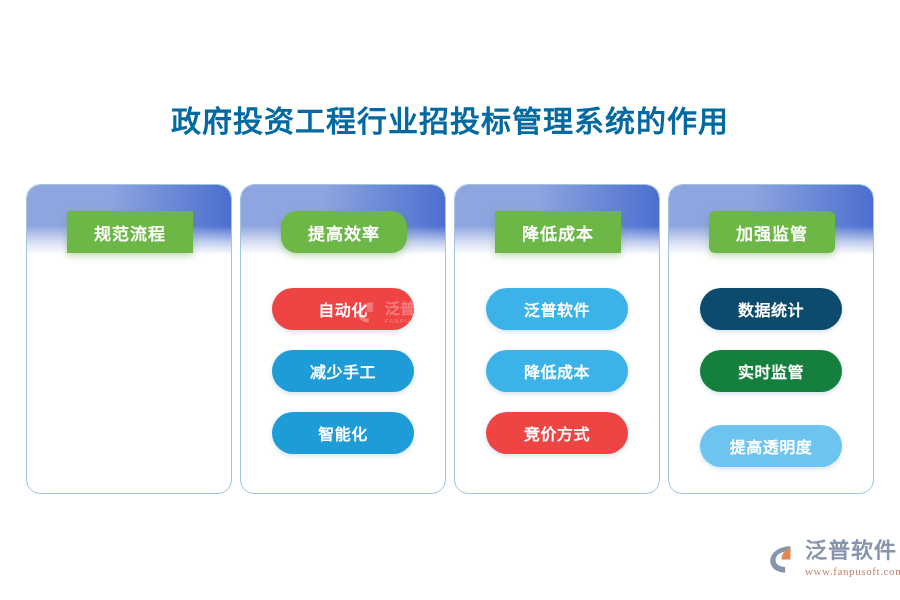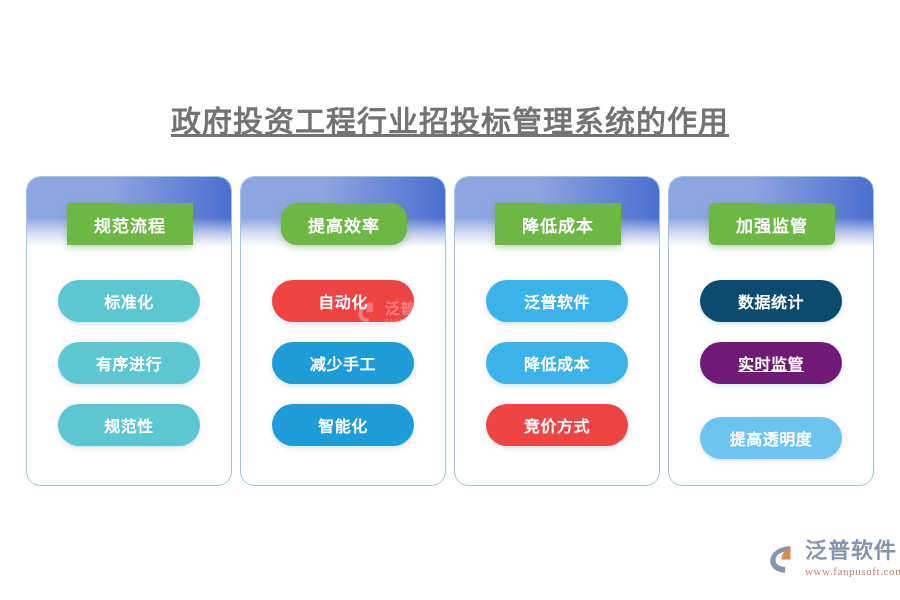--- a/index.html
+++ b/index.html
@@ -34,21 +34,21 @@
     color: #2a3a60;
     letter-spacing: 1px;
     line-height: 46px;
     white-space: nowrap;
   }
 
   
   .cards {
     position: absolute;
     left: 26px;
-    top: 176px;
+    top: 184px;
     width: 848px;
     height: 310px;
     display: flex;
     justify-content: space-between;
   }
 
   .card {
     position: relative;
     width: 206px;
     height: 310px;
@@ -195,32 +195,27 @@
     white-space: nowrap;
     margin-top: 4px;
     font-family: "Liberation Serif", "DejaVu Serif", serif;
   }
 </style>
 </head>
 <body style="background: rgb(255, 255, 255);">
 
 <div class="infographic">
 
-  <div class="page-title" style="color: #737373; text-decoration: underline;">政府投资工程行业招投标管理系统的作用</div>
+  <div class="page-title" style="color: #0369a1;">政府投资工程行业招投标管理系统的作用</div>
 
   <div class="cards">
 
     <div class="card">
       <div class="card-header" style="background-image: linear-gradient(rgba(255, 255, 255, 0) 0%, rgba(255, 255, 255, 0) 58%, rgba(255, 255, 255, 0.65) 82%, rgb(255, 255, 255) 100%), linear-gradient(to right, rgb(143, 165, 224) 0%, rgb(143, 165, 224) 40%, rgb(75, 111, 208) 100%);"></div>
       <div class="card-badge" style="background: rgb(108, 183, 69);">规范流程</div>
-      <div class="pill-list">
-        <div class="pill" style="background: rgb(92, 198, 210);">标准化</div>
-        <div class="pill" style="background: rgb(92, 198, 210);">有序进行</div>
-        <div class="pill" style="background: rgb(92, 198, 210);">规范性</div>
-      </div>
     </div>
 
     <div class="card">
       <div class="card-header" style="background-image: linear-gradient(rgba(255, 255, 255, 0) 0%, rgba(255, 255, 255, 0) 58%, rgba(255, 255, 255, 0.65) 82%, rgb(255, 255, 255) 100%), linear-gradient(to right, rgb(143, 165, 224) 0%, rgb(143, 165, 224) 40%, rgb(75, 111, 208) 100%);"></div>
       <div class="card-badge" style="background: rgb(108, 183, 69); border-radius: 16px;">提高效率</div>
       <div class="pill-list">
         <div class="pill" style="background: #ef4444;">自动化</div>
         <div class="pill" style="background: rgb(30, 156, 215);">减少手工</div>
         <div class="pill" style="background: rgb(30, 156, 215);">智能化</div>
       </div>
@@ -234,21 +229,21 @@
         <div class="pill" style="background: rgb(60, 179, 232);">降低成本</div>
         <div class="pill" style="background: #ef4444;">竞价方式</div>
       </div>
     </div>
 
     <div class="card">
       <div class="card-header" style="background-image: linear-gradient(rgba(255, 255, 255, 0) 0%, rgba(255, 255, 255, 0) 58%, rgba(255, 255, 255, 0.65) 82%, rgb(255, 255, 255) 100%), linear-gradient(to right, rgb(143, 165, 224) 0%, rgb(143, 165, 224) 40%, rgb(75, 111, 208) 100%);"></div>
       <div class="card-badge" style="background: rgb(108, 183, 69); border-radius: 6px;">加强监管</div>
       <div class="pill-list">
         <div class="pill" style="background: #0c4a6e;">数据统计</div>
-        <div class="pill" style="background: #701a75; text-decoration: underline;">实时监管</div>
+        <div class="pill" style="background: #15803d;">实时监管</div>
         <div class="pill" style="background: rgb(110, 196, 240); margin-top: 13px;">提高透明度</div>
       </div>
     </div>
 
   </div>
 
   <div class="watermark">
     <span class="wm-mark">
       <svg viewBox="0 0 64 64" width="26" height="26" aria-hidden="true">
         <path d="M44 8 C22 8 8 22 8 36 C8 50 20 58 34 58 L34 48 C24 48 18 43 18 35 C18 25 28 18 44 18 Z" fill="#ffffff"></path>

